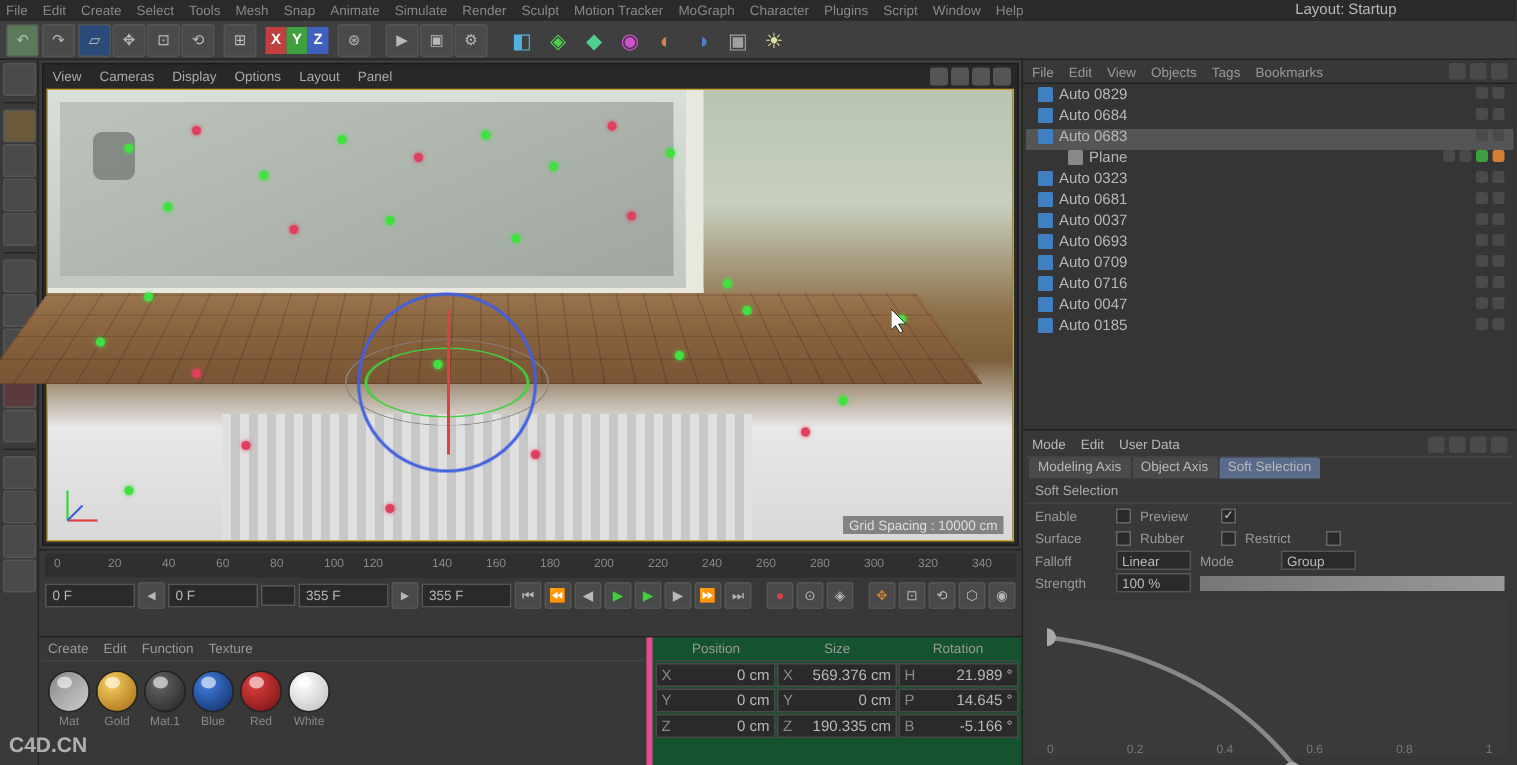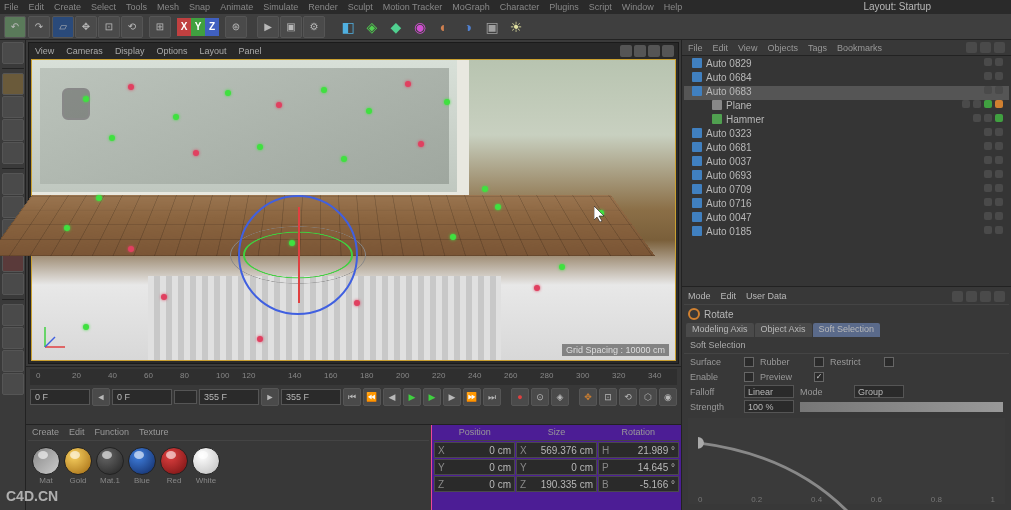--- a/index.html
+++ b/index.html
@@ -53,21 +53,21 @@
 .play-btn.green{color:#40d040}
 .bottom-panels{display:flex;height:86px;border-top:1px solid #222}
 .mat-panel{flex:1;background:#383838;padding:2px}
 .panel-tabs{display:flex;gap:10px;height:14px;padding:0 4px;border-bottom:1px solid #444}
 .panel-tabs span{font-size:9px;color:#999}
 .materials{display:flex;gap:4px;padding:6px 4px}
 .mat-ball{width:28px;height:28px;border-radius:50%;border:1px solid #222;position:relative}
 .mat-ball::after{content:'';position:absolute;top:3px;left:5px;width:10px;height:8px;background:rgba(255,255,255,.6);border-radius:50%}
 .mat-label{font-size:8px;text-align:center;color:#888;margin-top:1px}
 .mat-item{display:flex;flex-direction:column;align-items:center}
-.coord-panel{width:250px;background:#4c1d95;border-left:1px solid #ec4899;padding:2px}
+.coord-panel{width:250px;background:#14532d;border-left:4px solid #ec4899;padding:2px}
 .coord-hdr{display:flex;height:14px;border-bottom:1px solid #444}
 .coord-hdr span{flex:1;font-size:9px;text-align:center;color:#999}
 .coord-row{display:flex;height:16px;gap:1px;margin-top:1px}
 .coord-cell{flex:1;background:#2a2a2a;border:1px solid #4a4a4a;display:flex;align-items:center;padding:0 3px;font-size:9px;justify-content:space-between}
 .coord-cell .lbl{color:#888}
 .right-panel{width:330px;background:#383838;border-left:1px solid #222;display:flex;flex-direction:column}
 .obj-menu{height:16px;display:flex;align-items:center;gap:10px;padding:0 6px;border-bottom:1px solid #222}
 .obj-menu span{font-size:9px;color:#999}
 .obj-menu-icons{margin-left:auto;display:flex;gap:3px}
 .obj-menu-icons div{width:11px;height:11px;background:#4a4a4a;border-radius:2px}
@@ -439,29 +439,20 @@
         <div class="tree-item  child">
           <div class="tree-ico plane"></div>
           <span>Plane</span>
           <div class="tree-dots">
             <div></div>
             <div></div>
             <div class="on"></div>
             <div class="orange"></div>
           </div>
         </div>
-        <div class="tree-item  child">
-          <div class="tree-ico hammer"></div>
-          <span>Hammer</span>
-          <div class="tree-dots">
-            <div></div>
-            <div></div>
-            <div class="on"></div>
-          </div>
-        </div>
         <div class="tree-item  ">
           <div class="tree-ico "></div>
           <span>Auto 0323</span>
           <div class="tree-dots">
             <div></div>
             <div></div>
           </div>
         </div>
         <div class="tree-item  ">
           <div class="tree-ico "></div>
@@ -526,43 +517,39 @@
         <span>Mode</span>
         <span>Edit</span>
         <span>User Data</span>
         <div class="obj-menu-icons" style="margin-left:auto">
             <div></div>
             <div></div>
             <div></div>
             <div></div>
           </div>
       </div>
-      <div class="attr-title">
-        <div class="attr-title-ico"></div>
-        <span>Rotate</span>
-      </div>
       <div class="attr-tabs">
         <div class="attr-tab">Modeling Axis</div>
         <div class="attr-tab">Object Axis</div>
         <div class="attr-tab active">Soft Selection</div>
       </div>
       <div class="attr-section">Soft Selection</div>
+      <div class="attr-row">
+        <span class="albl">Enable</span>
+        <div class="attr-check"></div>
+        <span class="albl">Preview</span>
+        <div class="attr-check on"></div>
+      </div>
       <div class="attr-row">
         <span class="albl">Surface</span>
         <div class="attr-check"></div>
         <span class="albl">Rubber</span>
         <div class="attr-check"></div>
         <span class="albl">Restrict</span>
         <div class="attr-check"></div>
-      </div>
-      <div class="attr-row">
-        <span class="albl">Enable</span>
-        <div class="attr-check"></div>
-        <span class="albl">Preview</span>
-        <div class="attr-check on"></div>
       </div>
       <div class="attr-row">
         <span class="albl">Falloff</span>
         <div class="attr-field">Linear</div>
         <span class="albl">Mode</span>
         <div class="attr-field">Group</div>
       </div>
       <div class="attr-row">
         <span class="albl">Strength</span>
         <div class="attr-field">100 %</div>

